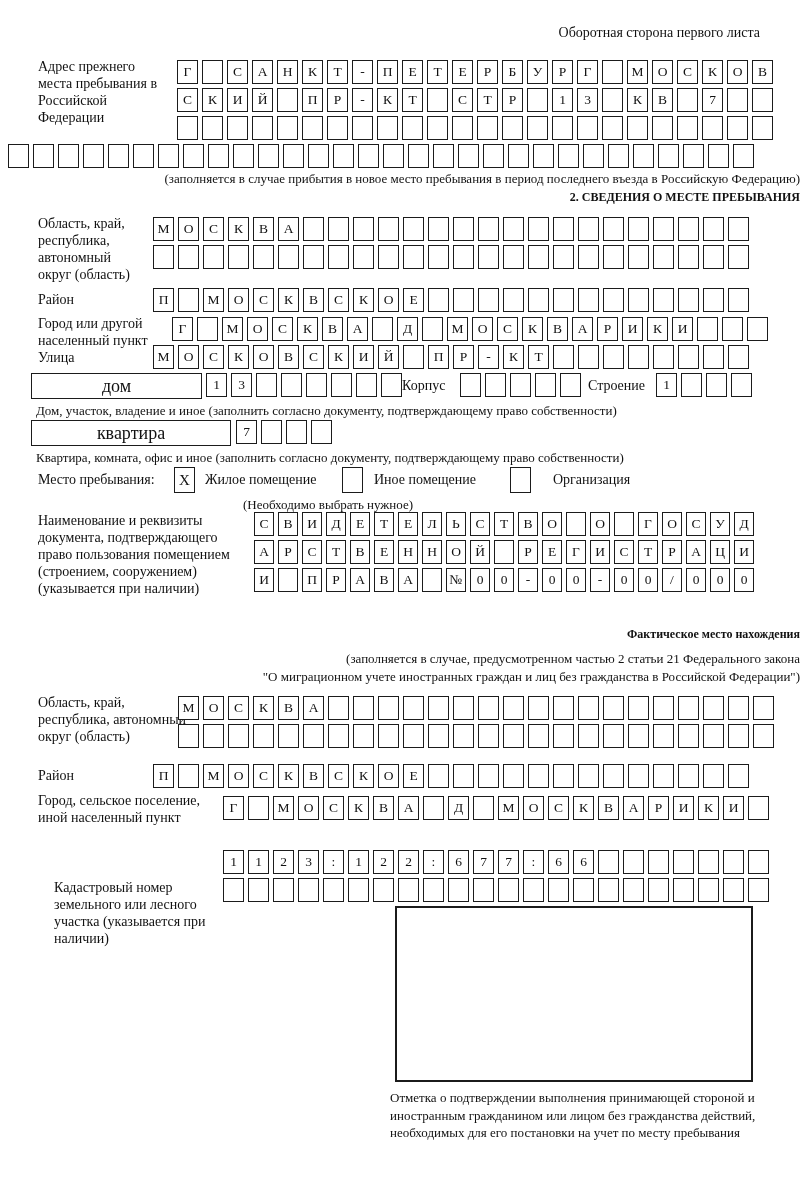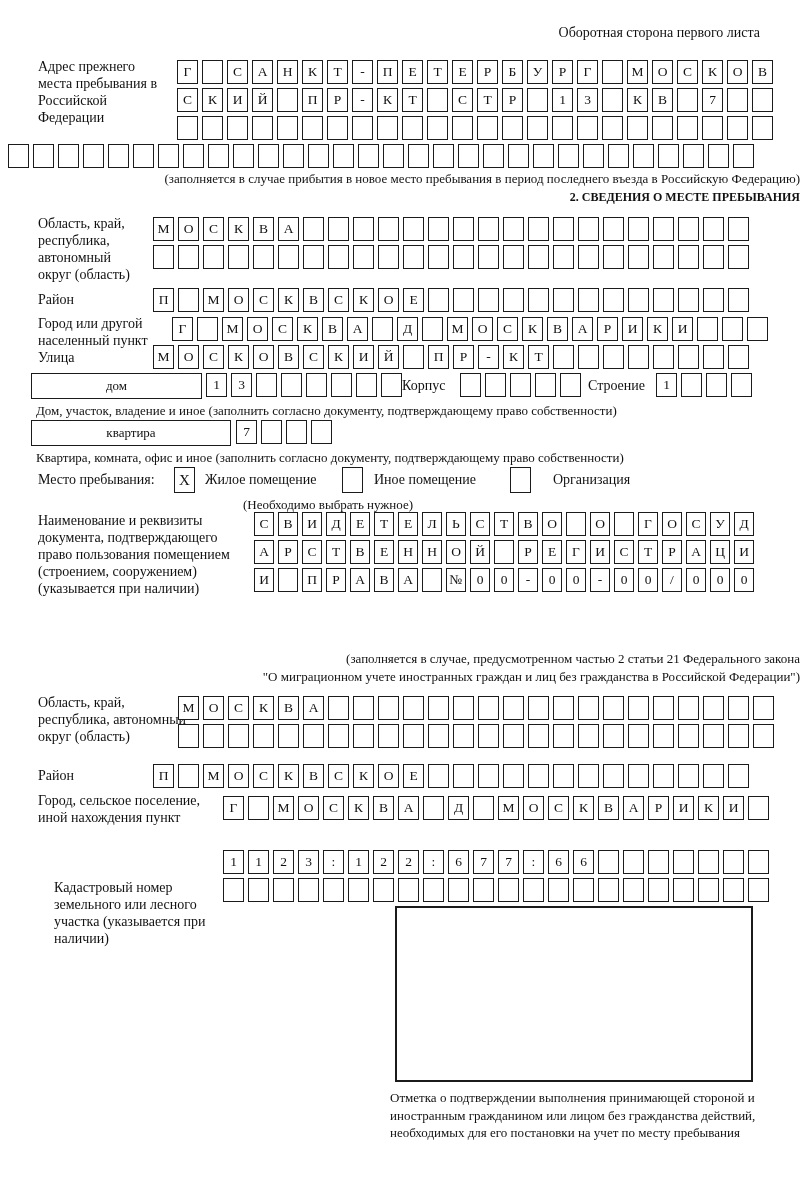--- a/index.html
+++ b/index.html
@@ -10,21 +10,21 @@
   .caption{font-size:13px;line-height:16px;}
   .center{left:0;width:800px;text-align:right;}
   .title{font-size:12px;font-weight:bold;}
   .cellrow{display:flex;gap:4px;}
   .cell{width:21px;height:24px;box-sizing:border-box;border:1.6px solid #1b1b1b;
         display:inline-flex;align-items:center;justify-content:center;
         font-size:13.5px;line-height:1;background:#fff;flex:0 0 auto;}
   .narrow .cell{width:20px;}
   .cellrow.narrow{gap:4px;}
   .boxlabel{box-sizing:border-box;border:1.6px solid #1b1b1b;height:26px;
-        display:flex;align-items:center;justify-content:center;font-size:13px;background:#fff;}
+        display:flex;align-items:center;justify-content:center;font-size:18px;background:#fff;}
   .checkbox{width:21px;height:26px;box-sizing:border-box;border:1.6px solid #1b1b1b;
         display:inline-flex;align-items:center;justify-content:center;font-size:15px;background:#fff;}
   .stampbox{box-sizing:border-box;border:2px solid #1b1b1b;background:#fff;}
 </style>
 </head>
 <body>
 
 <div class="page">
 
   <div class="abs label" style="left:38px;top:58px;width:132px;">Адрес прежнего места пребывания в Российской Федерации</div>
@@ -392,20 +392,21 @@
       <span class="cell">0</span>
       <span class="cell">-</span>
       <span class="cell">0</span>
       <span class="cell">0</span>
       <span class="cell">/</span>
       <span class="cell">0</span>
       <span class="cell">0</span>
       <span class="cell">0</span>
     </div>
 
+  <div class="abs title center" style="top:627px;">Фактическое место нахождения</div>
   <div class="abs caption center" style="top:651px;">(заполняется в случае, предусмотренном частью 2 статьи 21 Федерального закона</div>
   <div class="abs caption center" style="top:669px;">"О миграционном учете иностранных граждан и лиц без гражданства в Российской Федерации")</div>
 
   <div class="abs label" style="left:38px;top:694px;width:150px;">Область, край, республика, автономный округ (область)</div>
   <div class="abs cellrow" style="left:178px;top:696px;">
       <span class="cell">М</span>
       <span class="cell">О</span>
       <span class="cell">С</span>
       <span class="cell">К</span>
       <span class="cell">В</span>
@@ -477,21 +478,21 @@
       <span class="cell"></span>
       <span class="cell"></span>
       <span class="cell"></span>
       <span class="cell"></span>
       <span class="cell"></span>
       <span class="cell"></span>
       <span class="cell"></span>
       <span class="cell"></span>
     </div>
 
-  <div class="abs label" style="left:38px;top:792px;width:180px;">Город, сельское поселение, иной нахождения пункт</div>
+  <div class="abs label" style="left:38px;top:792px;width:180px;">Город, сельское поселение, иной населенный пункт</div>
   <div class="abs cellrow" style="left:223px;top:796px;">
       <span class="cell">Г</span>
       <span class="cell"></span>
       <span class="cell">М</span>
       <span class="cell">О</span>
       <span class="cell">С</span>
       <span class="cell">К</span>
       <span class="cell">В</span>
       <span class="cell">А</span>
       <span class="cell"></span>

